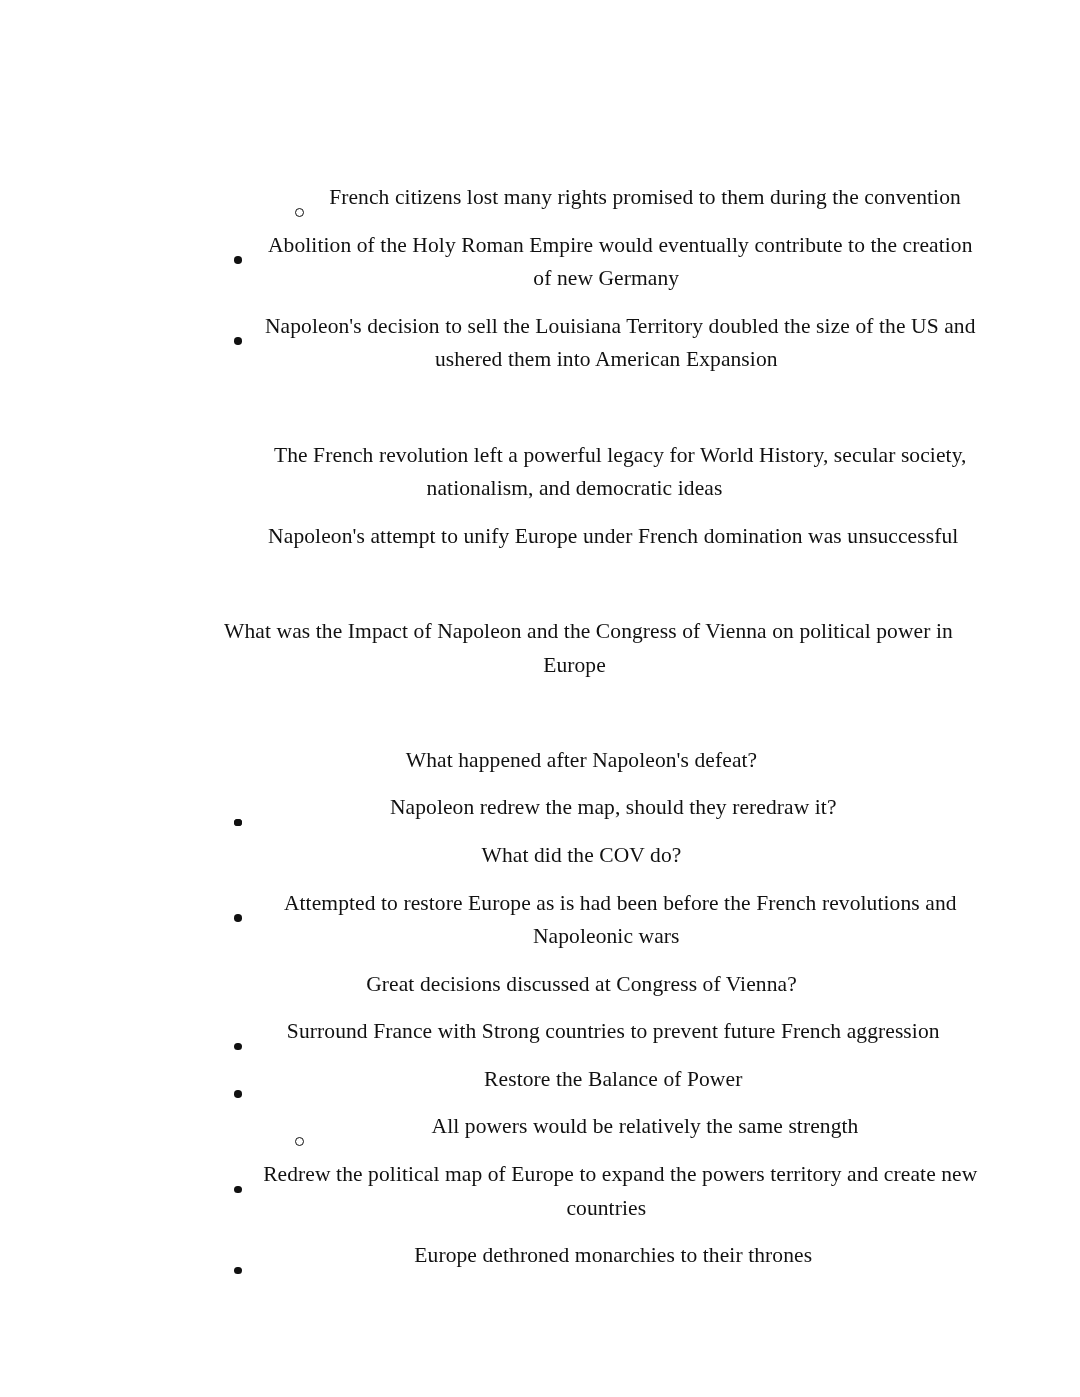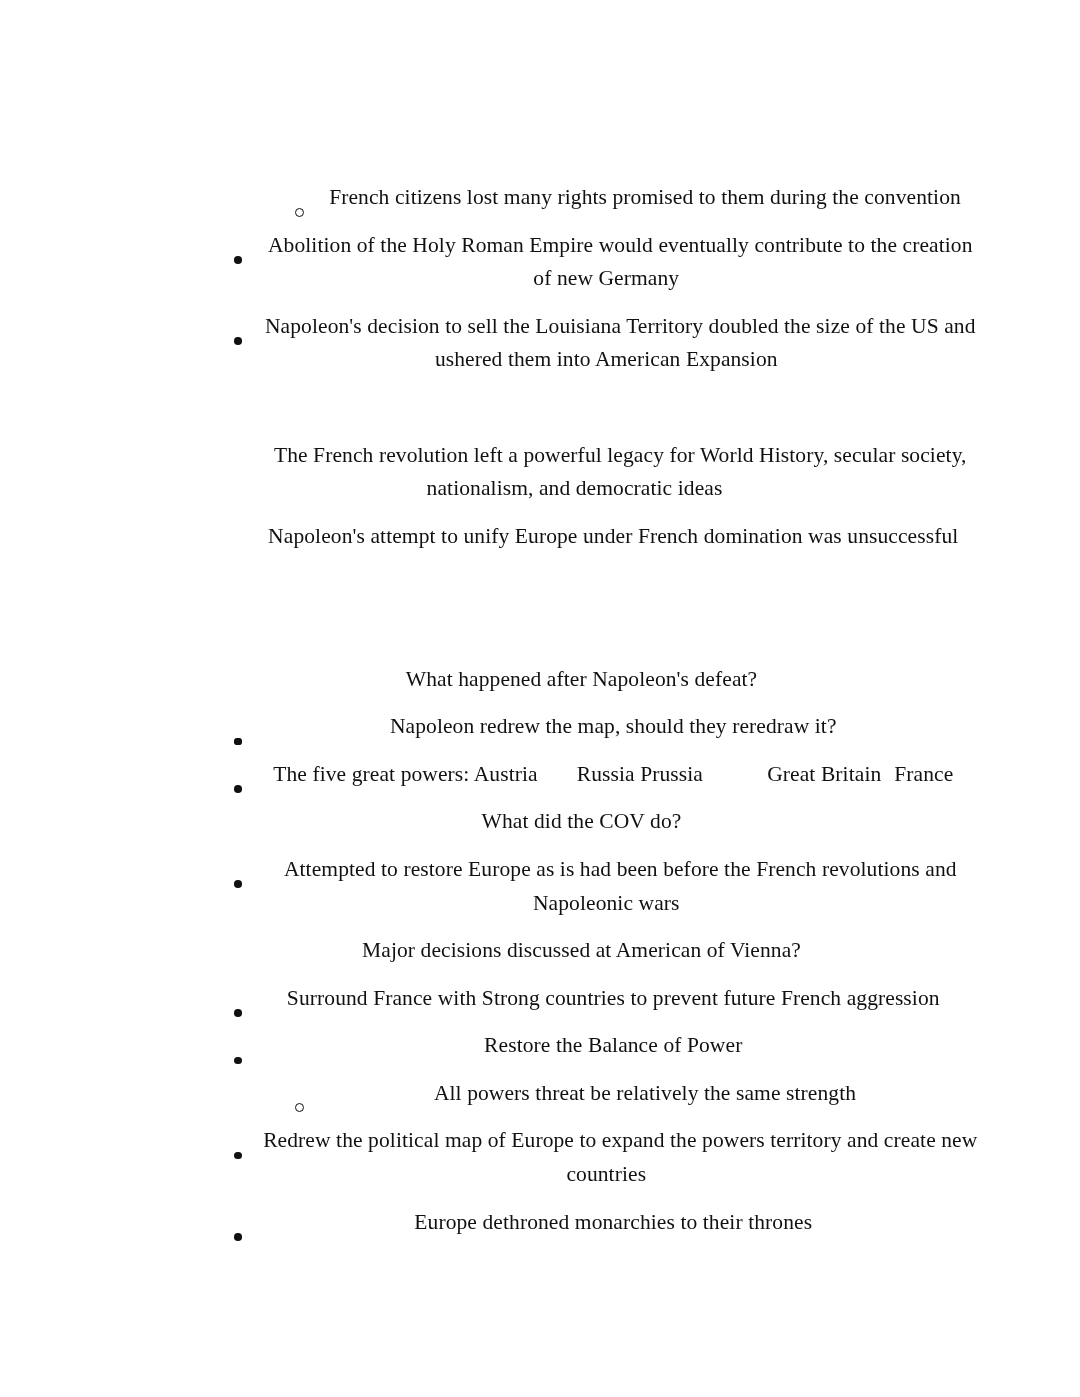--- a/index.html
+++ b/index.html
@@ -58,26 +58,26 @@
 <body>
 
 <div class="page">
     <div class="line bullet2"><span class="marker"></span><span class="text">French citizens lost many rights promised to them during the convention</span></div>
     <div class="line bullet1"><span class="marker"></span><span class="text">Abolition of the Holy Roman Empire would eventually contribute to the creation of new Germany</span></div>
     <div class="line bullet1"><span class="marker"></span><span class="text">Napoleon's decision to sell the Louisiana Territory doubled the size of the US and ushered them into American Expansion</span></div>
     <div class="spacer"></div>
     <div class="line para-indent"><span class="text">The French revolution left a powerful legacy for World History, secular society, nationalism, and democratic ideas</span></div>
     <div class="line para-indent"><span class="text">Napoleon's attempt to unify Europe under French domination was unsuccessful</span></div>
     <div class="spacer"></div>
+    <div class="line para"><span class="text">What was the Impact of Napoleon and the Congress of Vienna on political power in Europe</span></div>
     <div class="spacer"></div>
     <div class="line para"><span class="text">What happened after Napoleon's defeat?</span></div>
     <div class="line bullet1"><span class="marker"></span></div>
     <div class="line bullet1"><span class="marker"></span><span class="text">Napoleon redrew the map, should they reredraw it?</span></div>
-    <div class="line bullet1"><span class="marker"></span><span class="text">The five great powers: Austria	Russia	Prussia	Great Britain	France</span></div>
     <div class="line para"><span class="text">What did the COV do?</span></div>
     <div class="line bullet1"><span class="marker"></span><span class="text">Attempted to restore Europe as is had been before the French revolutions and Napoleonic wars</span></div>
-    <div class="line para"><span class="text">Major decisions discussed at American of Vienna?</span></div>
+    <div class="line para"><span class="text">Great decisions discussed at Congress of Vienna?</span></div>
     <div class="line bullet1"><span class="marker"></span><span class="text">Surround France with Strong countries to prevent future French aggression</span></div>
     <div class="line bullet1"><span class="marker"></span><span class="text">Restore the Balance of Power</span></div>
-    <div class="line bullet2"><span class="marker"></span><span class="text">All powers threat be relatively the same strength</span></div>
+    <div class="line bullet2"><span class="marker"></span><span class="text">All powers would be relatively the same strength</span></div>
     <div class="line bullet1"><span class="marker"></span><span class="text">Redrew the political map of Europe to expand the powers territory and create new countries</span></div>
     <div class="line bullet1"><span class="marker"></span><span class="text">Europe dethroned monarchies to their thrones</span></div>
   </div>
 
 </body></html>

